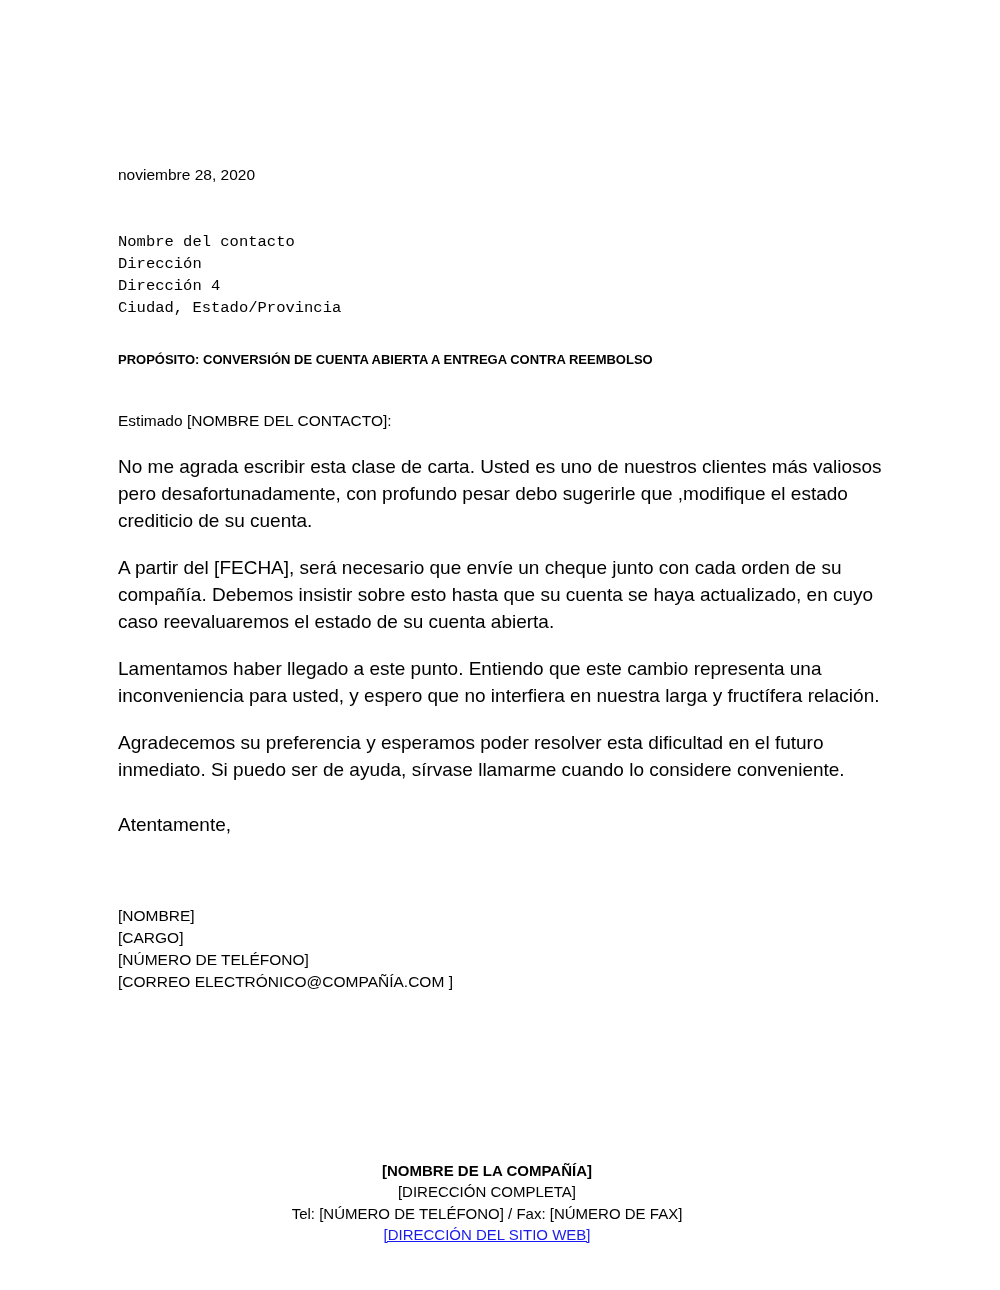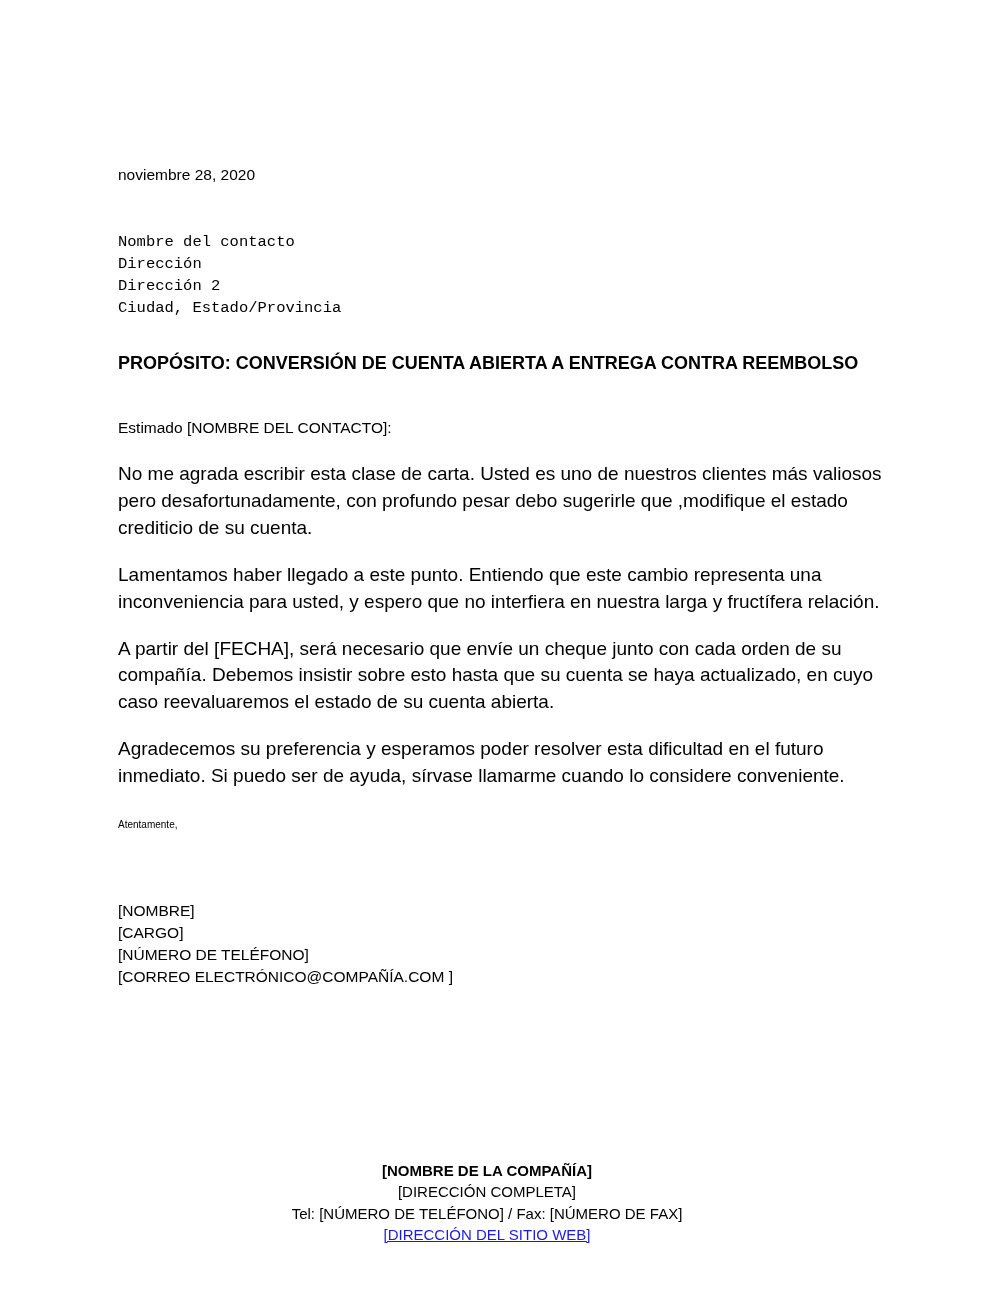--- a/index.html
+++ b/index.html
@@ -35,38 +35,38 @@
   .address-block {
     font-size: 15.5px;
     line-height: 1.42;
     margin: 0 0 32px 0;
     font-family: Liberation Mono, monospace;
   }
   .address-block div {
     white-space: pre;
   }
   .subject {
-    font-size: 18px;
+    font-size: 13px;
     font-weight: bold;
     line-height: 1.35;
     margin: 0 0 42px 0;
   }
   .salutation {
     font-size: 15.5px;
     line-height: 1.35;
     margin: 0 0 22px 0;
   }
   .para {
     font-size: 19px;
     line-height: 1.42;
     margin: 0 0 20px 0;
     text-align: left;
   }
   .closing {
-    font-size: 10px;
+    font-size: 19px;
     line-height: 1.35;
     margin: 28px 0 0 0;
   }
   .signature-block {
     font-size: 15.5px;
     line-height: 1.42;
     margin: 68px 0 0 0;
   }
   .signature-block div {
     white-space: pre;
@@ -94,31 +94,31 @@
 
 <div class="page">
 
   <div class="content">
 
     <p class="date">noviembre 28, 2020</p>
 
     <div class="address-block">
       <div>Nombre del contacto</div>
       <div>Dirección</div>
-      <div>Dirección 2</div>
+      <div>Dirección 4</div>
       <div>Ciudad, Estado/Provincia</div>
     </div>
 
     <p class="subject">PROPÓSITO: CONVERSIÓN DE CUENTA ABIERTA A ENTREGA CONTRA REEMBOLSO</p>
 
     <p class="salutation">Estimado [NOMBRE DEL CONTACTO]:</p>
 
     <p class="para">No me agrada escribir esta clase de carta. Usted es uno de nuestros clientes más valiosos pero desafortunadamente, con profundo pesar debo sugerirle que ,modifique el estado crediticio de su cuenta.</p>
+    <p class="para">A partir del [FECHA], será necesario que envíe un cheque junto con cada orden de su compañía. Debemos insistir sobre esto hasta que su cuenta se haya actualizado, en cuyo caso reevaluaremos el estado de su cuenta abierta.</p>
     <p class="para">Lamentamos haber llegado a este punto. Entiendo que este cambio representa una inconveniencia para usted, y espero que no interfiera en nuestra larga y fructífera relación.</p>
-    <p class="para">A partir del [FECHA], será necesario que envíe un cheque junto con cada orden de su compañía. Debemos insistir sobre esto hasta que su cuenta se haya actualizado, en cuyo caso reevaluaremos el estado de su cuenta abierta.</p>
     <p class="para">Agradecemos su preferencia y esperamos poder resolver esta dificultad en el futuro inmediato. Si puedo ser de ayuda, sírvase llamarme cuando lo considere conveniente.</p>
 
     <p class="closing">Atentamente,</p>
 
     <div class="signature-block">
       <div>[NOMBRE]</div>
       <div>[CARGO]</div>
       <div>[NÚMERO DE TELÉFONO]</div>
       <div>[CORREO ELECTRÓNICO@COMPAÑÍA.COM ]</div>
     </div>

